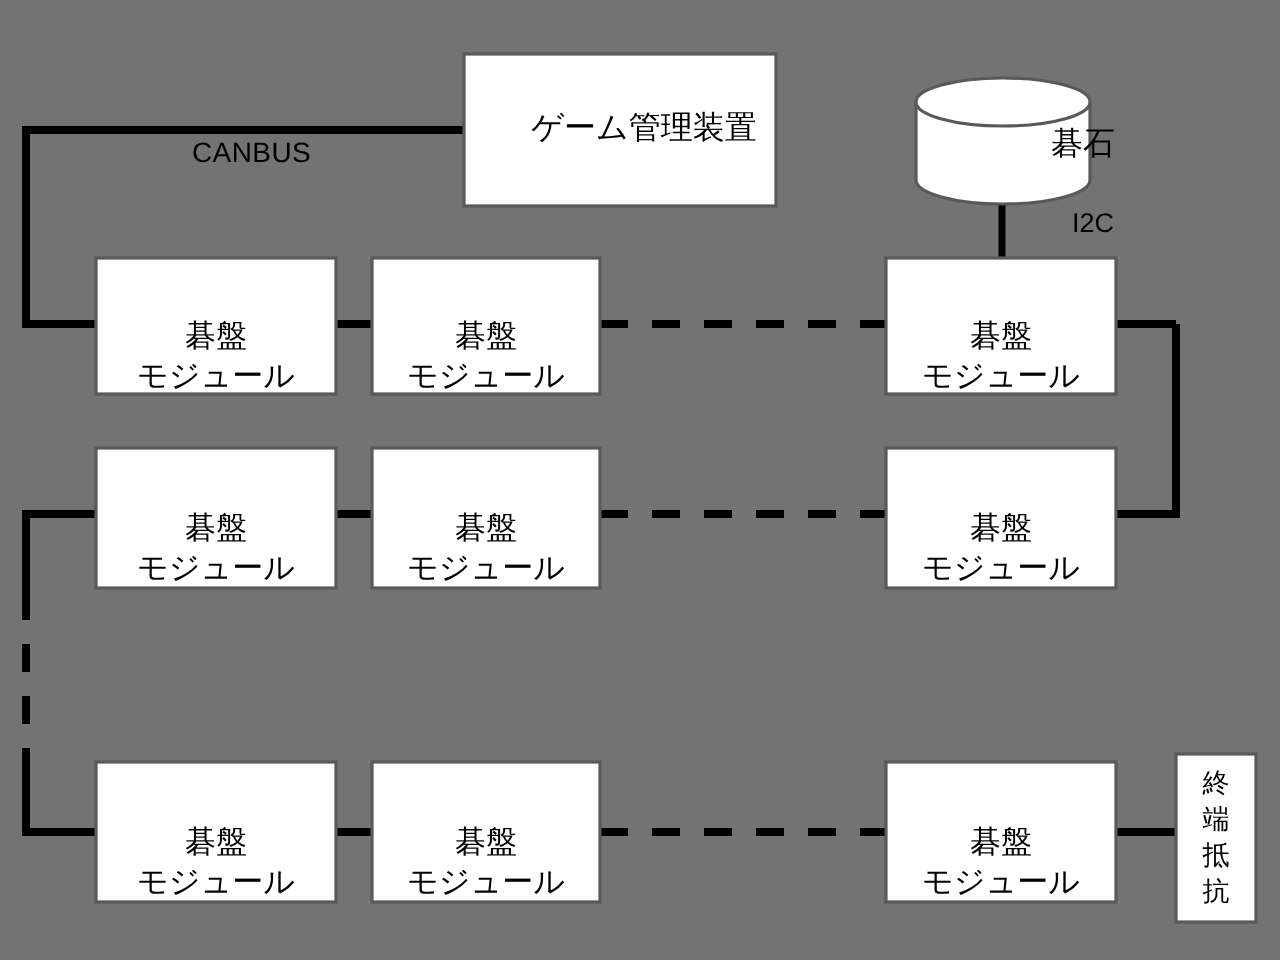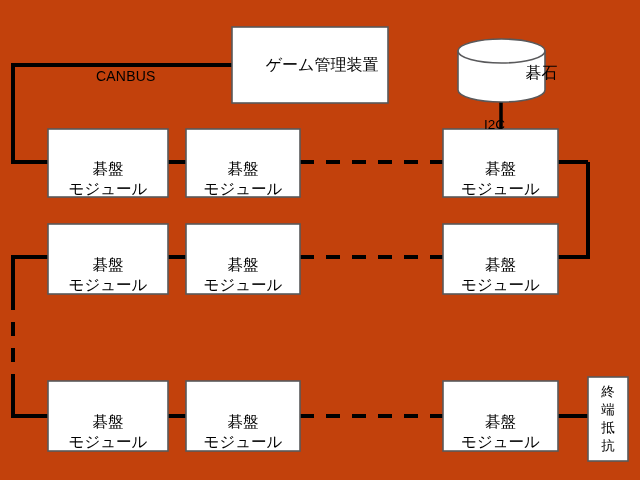--- a/index.html
+++ b/index.html
@@ -4,21 +4,21 @@
 <style>
   html, body {
     margin: 0;
     padding: 0;
     background: #ffffff;
   }
   #canvas {
     position: relative;
     width: 640px;
     height: 480px;
-    background: #c2410c;
+    background: #737373;
     overflow: hidden;
     font-family: "Liberation Sans", "DejaVu Sans", sans-serif;
   }
   #diagram-svg {
     position: absolute;
     left: 0;
     top: 0;
   }
   .node-label {
     position: absolute;
@@ -111,21 +111,21 @@
     </g>
 
     <g fill="#ffffff" stroke="#59595b" stroke-width="1.6">
       <path d="M458,51 L458,90 A43.5,12 0 0 0 545,90 L545,51 Z"></path>
       <ellipse cx="501.5" cy="51" rx="43.5" ry="12"></ellipse>
     </g>
   </svg>
 
   <div class="bus-label" style="left:96px; top:68px;">CANBUS</div>
 
-  <div class="i2c-label" style="left:484px; top:104px;margin-top:13px;">I2C</div>
+  <div class="i2c-label" style="left:536px; top:104px;">I2C</div>
 
   <div class="node-label device-label" style="left:232px; top:27px; width:156px; height:76px;">
     <span>ゲーム管理装置</span>
   </div>
 
   <div class="node-label cyl-label" style="left:458px; top:48px; width:87px; height:50px;padding-left:40px;">
     <span>碁石</span>
   </div>
 
   <div class="node-label module-label" style="left:48px; top:129px; width:120px; height:68px;">

